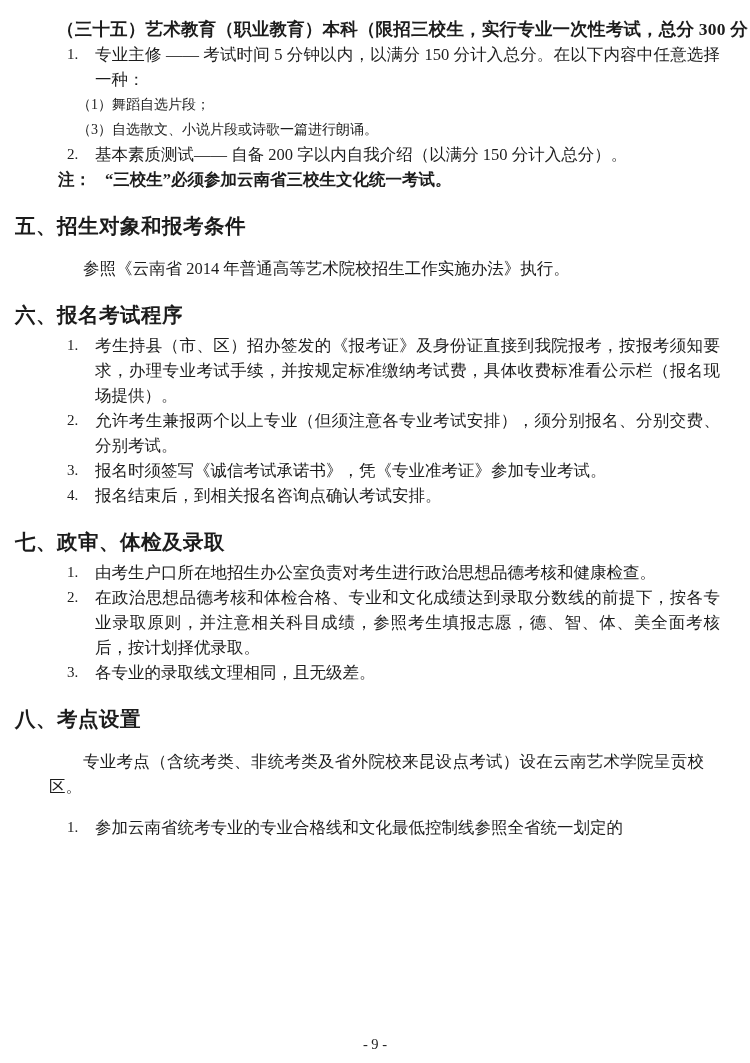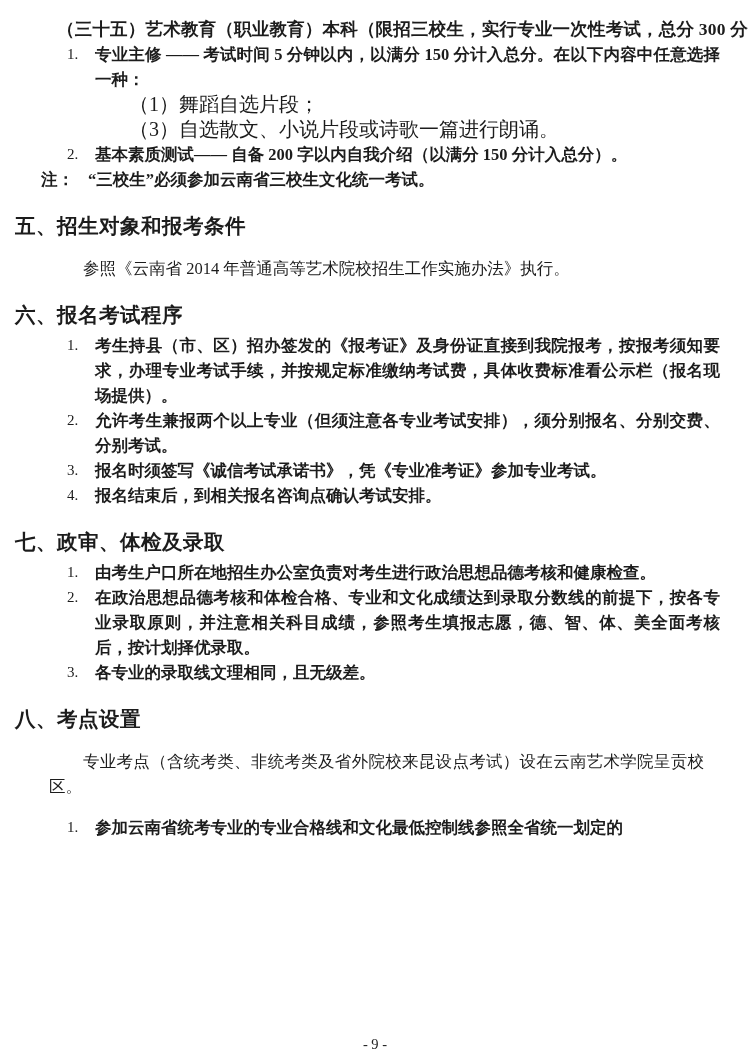--- a/index.html
+++ b/index.html
@@ -28,31 +28,30 @@
     flex: 0 0 28px;
     margin-left: 34px;
     font-size: 15px;
     line-height: 25px;
   }
   .li .litext {
     flex: 1;
     font-size: 16.5px;
     line-height: 25px;
     text-align: justify;
-    font-weight: bold;
   }
 
   .sub {
-    margin-left: 96px;
-    font-size: 20px;
+    margin-left: 44px;
+    font-size: 14px;
     line-height: 25px;
   }
 
   .note {
-    margin-left: 8px;
+    margin-left: 25px;
     font-weight: bold;
     font-size: 16.5px;
     line-height: 25px;
   }
   .note .note-label { margin-right: 14px; }
 
   .sec-title {
     font-size: 20.5px;
     font-weight: bold;
     line-height: 28px;

